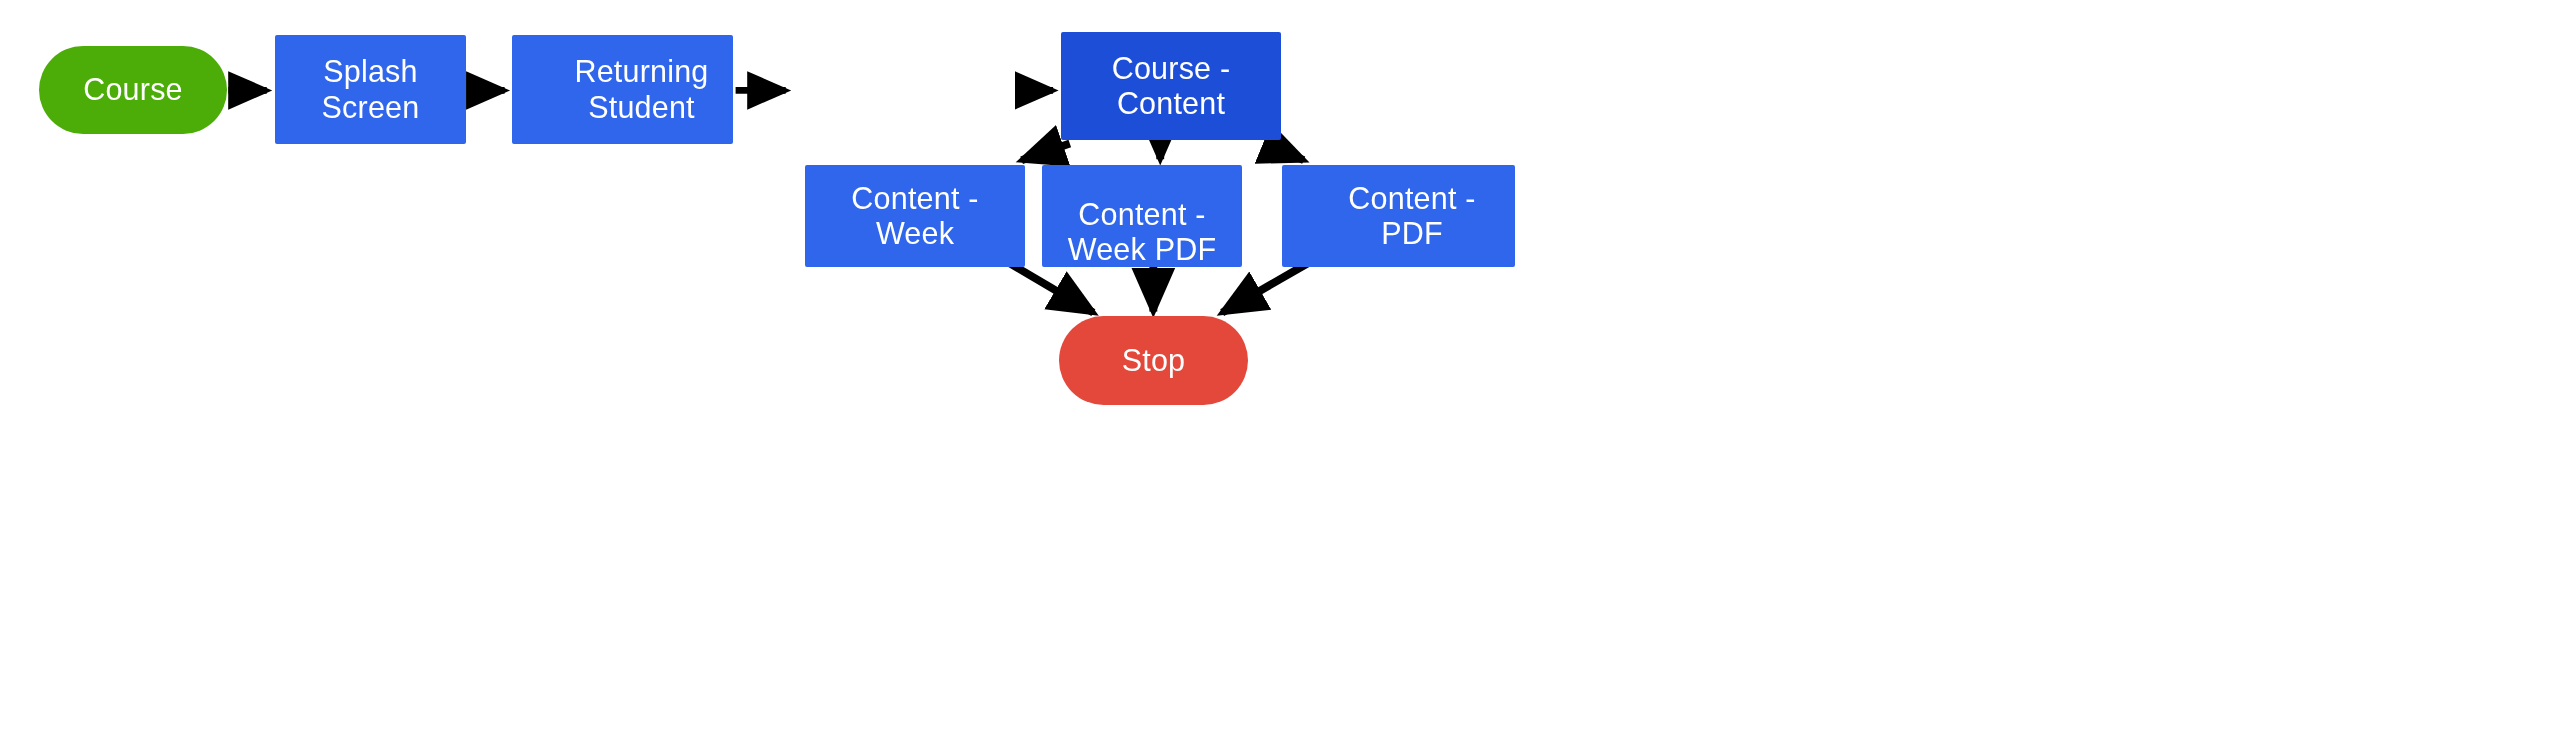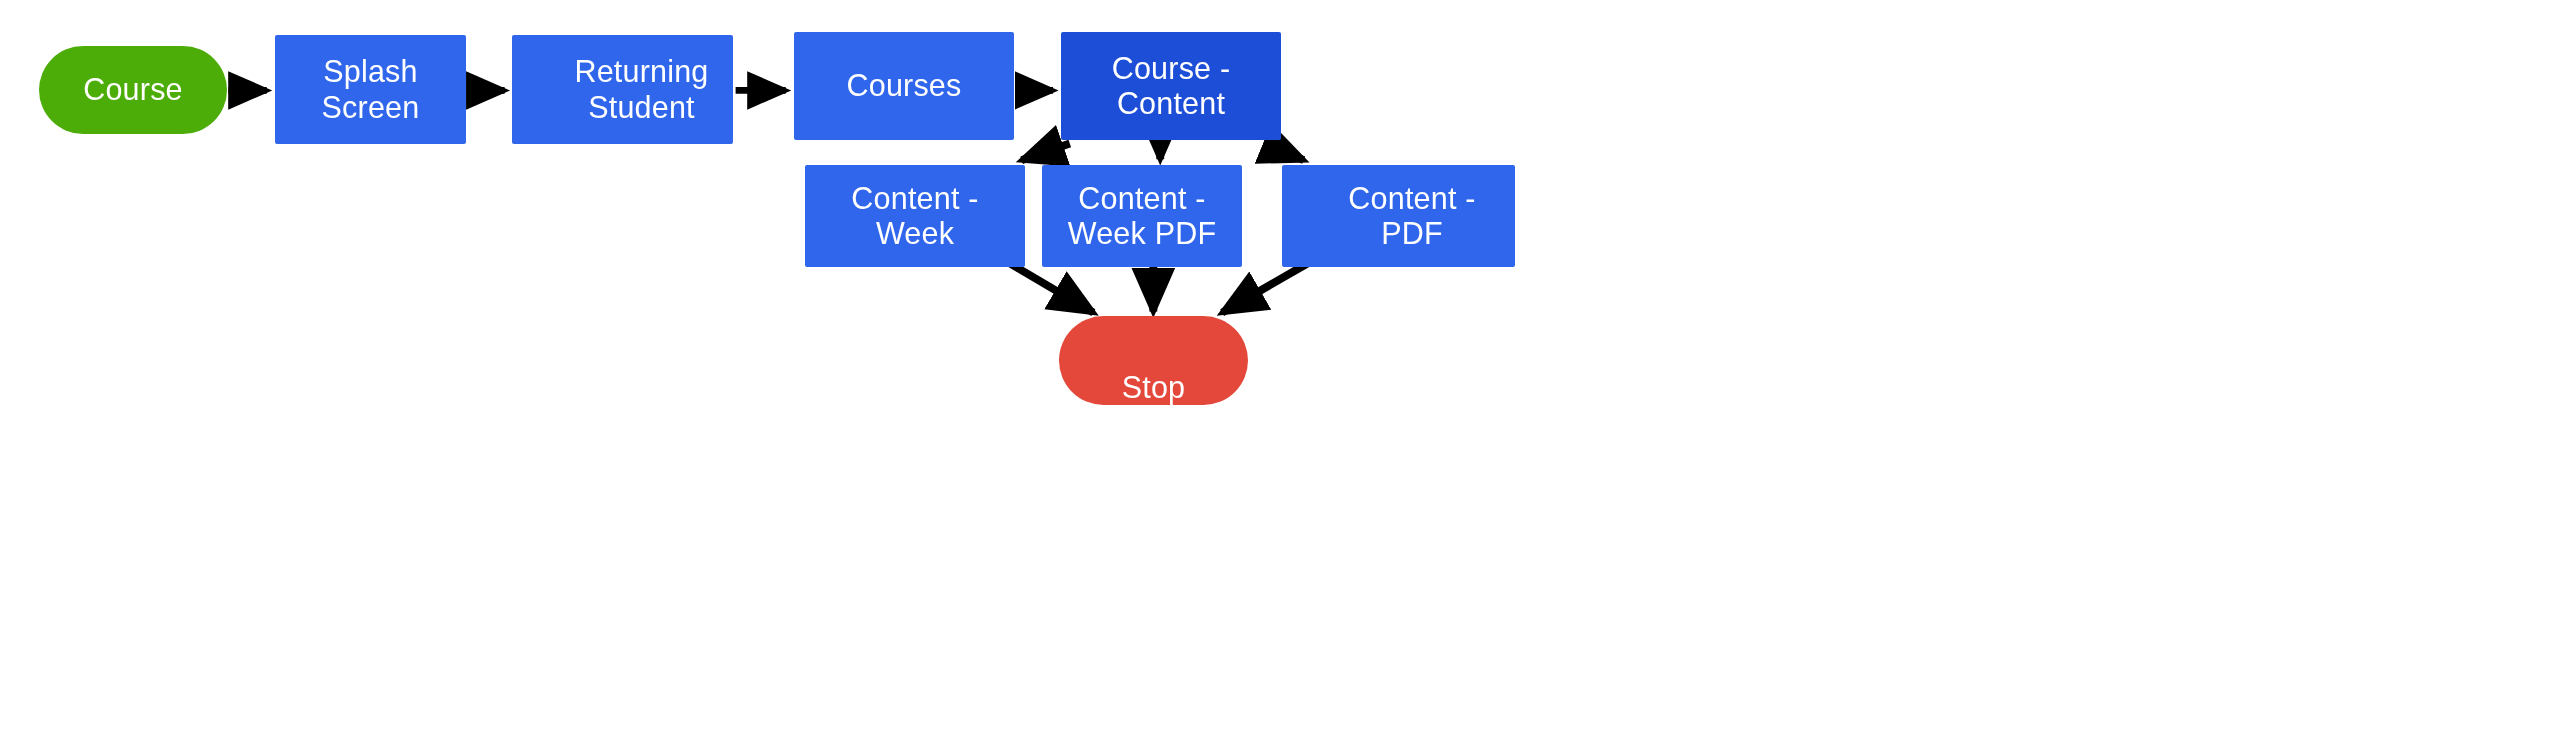--- a/index.html
+++ b/index.html
@@ -95,38 +95,35 @@
   </div>
 
   <div class="node process" id="node-splash_screen" style="left: 275px; top: 35px; width: 191px; height: 109px; background: rgb(47, 102, 236);">
     <span class="node-label">Splash Screen</span>
   </div>
 
   <div class="node process" id="node-returning_student" style="left: 512px; top: 35px; width: 221px; height: 109px; background: rgb(47, 102, 236); padding-left: 38px;">
     <span class="node-label">Returning Student</span>
   </div>
 
-  <div class="node process" id="node-courses" style="left: 794px; top: 32px; width: 220px; height: 108px; background: rgb(47, 102, 236);">
-    <span class="node-label">Courses</span>
-  </div>
 
   <div class="node process" id="node-course_content" style="left: 1061px; top: 32px; width: 220px; height: 108px; background: #1d4ed8;">
     <span class="node-label">Course - Content</span>
   </div>
 
   <div class="node process" id="node-content_week" style="left: 805px; top: 165px; width: 220px; height: 102px; background: rgb(47, 102, 236);">
     <span class="node-label">Content - Week</span>
   </div>
 
-  <div class="node process" id="node-content_week_pdf" style="left: 1042px; top: 165px; width: 200px; height: 102px; background: rgb(47, 102, 236);">
+  <div class="node process" id="node-content_week_pdf" style="left: 1042px; top: 165px; width: 200px; height: 102px; background: rgb(47, 102, 236); align-items: flex-end;">
     <span class="node-label">Content - Week PDF</span>
   </div>
 
   <div class="node process" id="node-content_pdf" style="left: 1282px; top: 165px; width: 233px; height: 102px; background: rgb(47, 102, 236); padding-left: 27px;">
     <span class="node-label">Content - PDF</span>
   </div>
 
-  <div class="node terminator-stop" id="node-stop" style="left: 1059px; top: 316px; width: 189px; height: 89px; background: rgb(228, 72, 59); align-items: flex-end;">
+  <div class="node terminator-stop" id="node-stop" style="left: 1059px; top: 316px; width: 189px; height: 89px; background: rgb(228, 72, 59);">
     <span class="node-label">Stop</span>
   </div>
 
 </div>
 
 
 </body></html>

